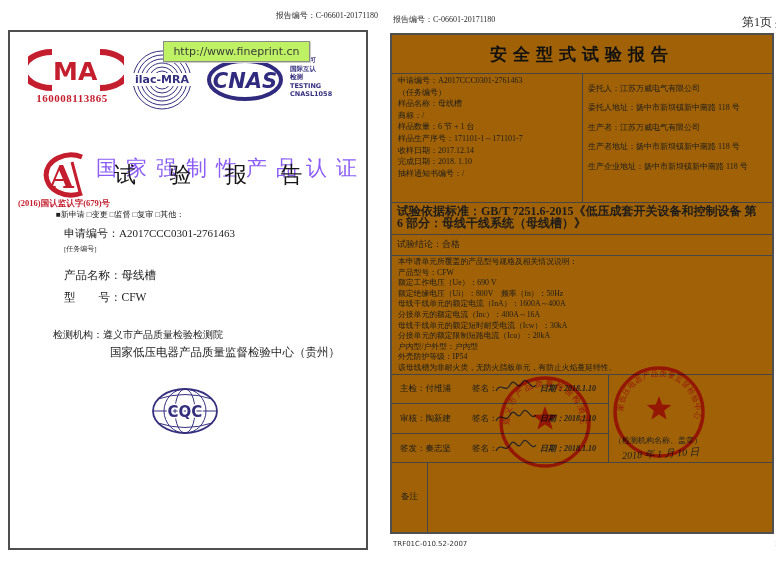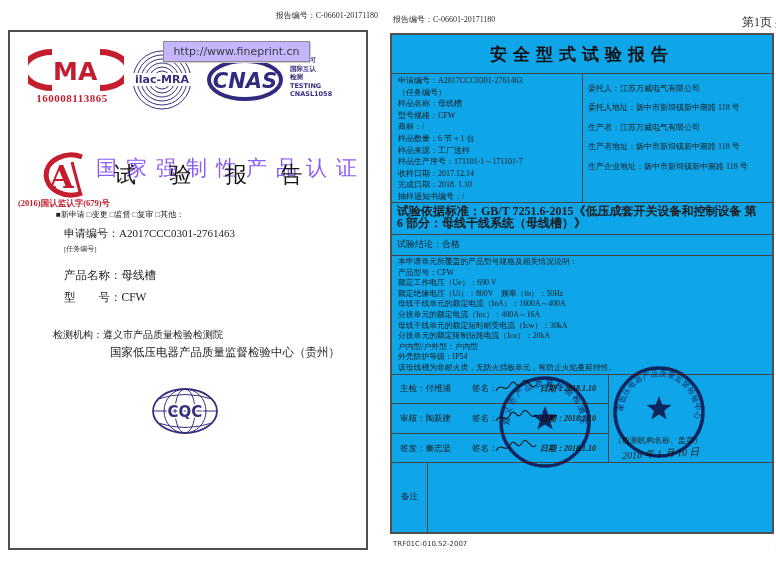--- a/index.html
+++ b/index.html
@@ -17,28 +17,28 @@
   .cal-no{left:8px;top:166px;width:150px;font-size:8.5px;font-weight:bold;color:#c41e2e;}
   .lp-report-title{left:104px;top:128px;font-size:22px;letter-spacing:14px;color:#161616;}
   .lp-check{left:46px;top:177px;font-size:8px;color:#222;}
   .lp-appno{left:54px;top:194px;font-size:11px;}
   .lp-taskno{left:54px;top:212px;font-size:7px;color:#333;}
   .lp-product{left:54px;top:236px;font-size:11.5px;}
   .lp-model{left:54px;top:258px;font-size:11.5px;}
   .lp-agency{left:27px;top:296px;font-size:10px;margin-left:16px;}
   .lp-agency2{left:100px;top:313px;font-size:11.5px;}
 
-  .watermark{left:163px;top:41px;width:145px;height:19px;background:#c4b5fd;border:1px solid #8a8a8a;
+  .watermark{left:163px;top:41px;width:145px;height:19px;background:#bef264;border:1px solid #8a8a8a;
              box-shadow:1px 1px 0 #cfcfcf;display:flex;align-items:center;justify-content:center;
              font-family:"DejaVu Sans",sans-serif;font-size:11px;color:#3a3a3a;z-index:5;}
 
   
   .rp-report-no{top:14px;left:393px;font-size:8px;color:#2a2a2a;}
   .rp-page-no{top:14px;right:10px;font-size:12px;color:#2a2a2a;}
-  .rtable{left:390px;top:33px;width:380px;height:497px;border:2px solid #4f4f4f;background:#0ea5e9;}
+  .rtable{left:390px;top:33px;width:380px;height:497px;border:2px solid #4f4f4f;background:#a16207;}
   .hline{position:absolute;left:0;right:0;border-top:1px solid #454545;}
   .vline{position:absolute;border-left:1px solid #454545;}
   .rp-title{left:0;top:8px;width:100%;text-align:center;font-size:17px;font-weight:bold;letter-spacing:6px;color:#111;}
   .info-left{left:6px;top:40px;width:180px;font-size:8px;line-height:11.6px;}
   .info-right{left:196px;top:48px;width:178px;font-size:8px;}
   .info-right div{margin-bottom:8.4px;}
   .std-row{left:5px;top:170px;width:368px;font-size:12px;line-height:12px;font-weight:bold;}
   .concl-row{left:5px;top:203px;width:368px;font-size:9px;}
   .spec-row{left:6px;top:222px;width:368px;font-size:7.8px;line-height:10.6px;}
   .sig-zone{left:0;top:339px;width:216px;height:88px;}
@@ -143,24 +143,22 @@
     <div class="vline" style="left:216px;top:339px;height:88px;"></div>
     <div class="vline" style="left:35px;top:427px;height:70px;"></div>
 
     <div class="abs rp-title">安全型式试验报告</div>
 
     <div class="abs info-left">
 
     <div>申请编号：A2017CCC0301-2761463</div>
         <div>（任务编号）</div>
         <div>样品名称：母线槽</div>
-        <div>型号规格：CFW</div>
         <div>商标：/</div>
         <div>样品数量：6 节 + 1 台</div>
-        <div>样品来源：工厂送样</div>
         <div>样品生产序号：171101-1～171101-7</div>
         <div>收样日期：2017.12.14</div>
         <div>完成日期：2018. 1.10</div>
         <div>抽样通知书编号：/</div>
       </div>
     <div class="abs info-right">
 
     <div>委托人：江苏万威电气有限公司</div>
         <div>委托人地址：扬中市新坝镇新中南路 118 号</div>
         <div>生产者：江苏万威电气有限公司</div>

